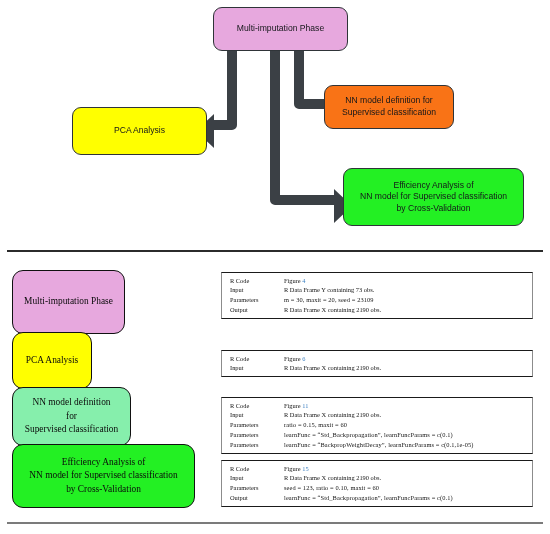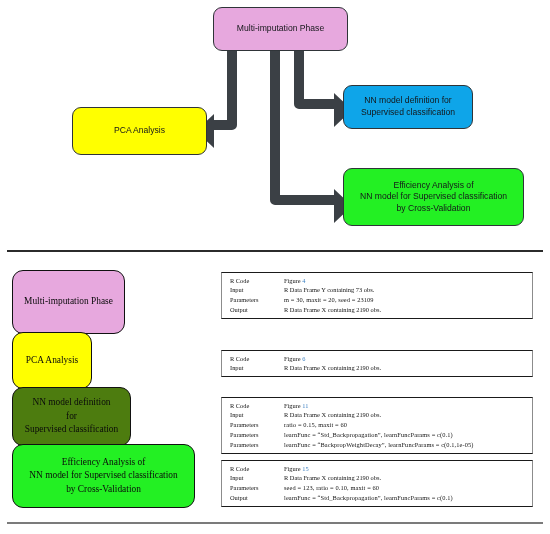--- a/index.html
+++ b/index.html
@@ -9,21 +9,21 @@
   
   #flowchart{position:absolute;left:0;top:0;width:550px;height:248px;background:#fff;}
 
   .fc-box{position:absolute;box-sizing:border-box;border:1.6px solid #2f3438;
           border-radius:9px;display:flex;align-items:center;justify-content:center;
           text-align:center;font-size:8.6px;line-height:1.35;color:#15171a;
           font-family:"Liberation Sans", sans-serif;padding:3px 6px;z-index:3;}
 
   #box-multi   {left:213px; top:7px;   width:135px; height:44px; background:#e7a8de;}
   #box-pca     {left:72px;  top:107px; width:135px; height:48px; background:#ffff00;}
-  #box-nn      {left:343px; top:85px;  width:130px; height:44px; background:#0ea5e9;}
+  #box-nn      {left:324px; top:85px;  width:130px; height:44px; background:#f97316;}
   #box-eff     {left:343px; top:168px; width:181px; height:58px; background:#23f023;}
 
   
   #fc-arrows{position:absolute;left:0;top:0;width:550px;height:248px;z-index:2;}
 
   
   #divider-top{position:absolute;left:7px;top:250px;width:536px;height:0;
                border-top:2.2px solid #2b2b2b;}
   #divider-bottom{position:absolute;left:7px;top:522px;width:536px;height:0;
                border-top:2.2px solid #7b7b7b;}
@@ -33,21 +33,21 @@
 
   
   .stage{position:absolute;box-sizing:border-box;border:1.3px solid #111;
          border-radius:11px;display:flex;flex-direction:column;
          align-items:center;justify-content:center;text-align:center;
          font-family:"Liberation Serif", serif;font-size:9.4px;line-height:1.45;
          color:#0b0b0b;padding:2px 5px;}
 
   #stage-multi{left:12px; top:18px;  width:113px; height:64px;  background:#e7a8de;}
   #stage-pca  {left:12px; top:80px;  width:80px;  height:57px;  background:#ffff00;}
-  #stage-nn   {left:12px; top:135px; width:119px; height:59px;  background:#4d7c0f;}
+  #stage-nn   {left:12px; top:135px; width:119px; height:59px;  background:#86efac;}
   #stage-eff  {left:12px; top:192px; width:183px; height:64px;  background:#23f023;}
   .stage .ln{display:block;white-space:nowrap;}
 
   
   .rtable{position:absolute;box-sizing:border-box;background:#fff;
           border-top:1.6px solid #1a1a1a;border-bottom:1.6px solid #1a1a1a;
           border-left:1.3px solid #8c8c8c;border-right:1.3px solid #8c8c8c;
           padding:2.5px 0 2.5px 0;}
   .rtable table{border-collapse:collapse;width:100%;}
   .rtable td{font-family:"Liberation Serif", serif;font-size:6.4px;line-height:1.55;

